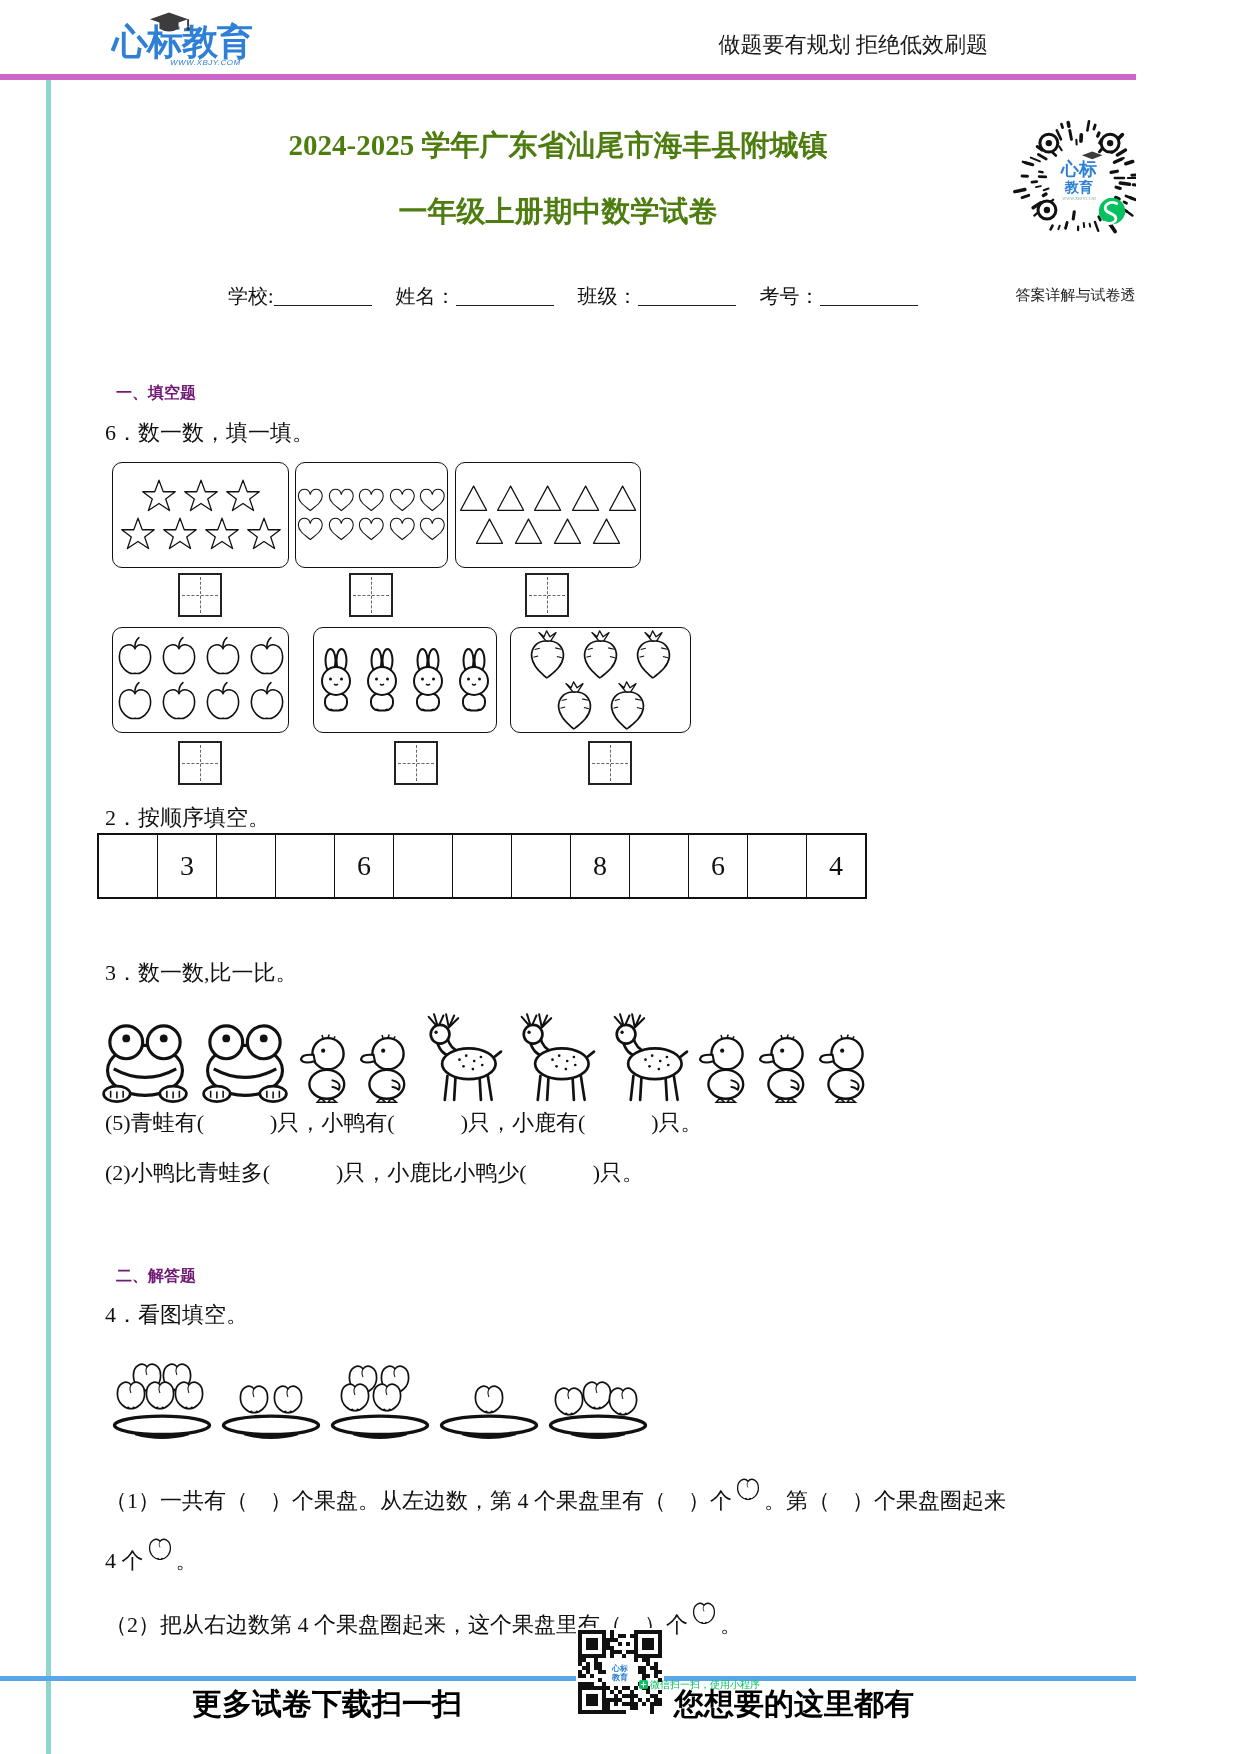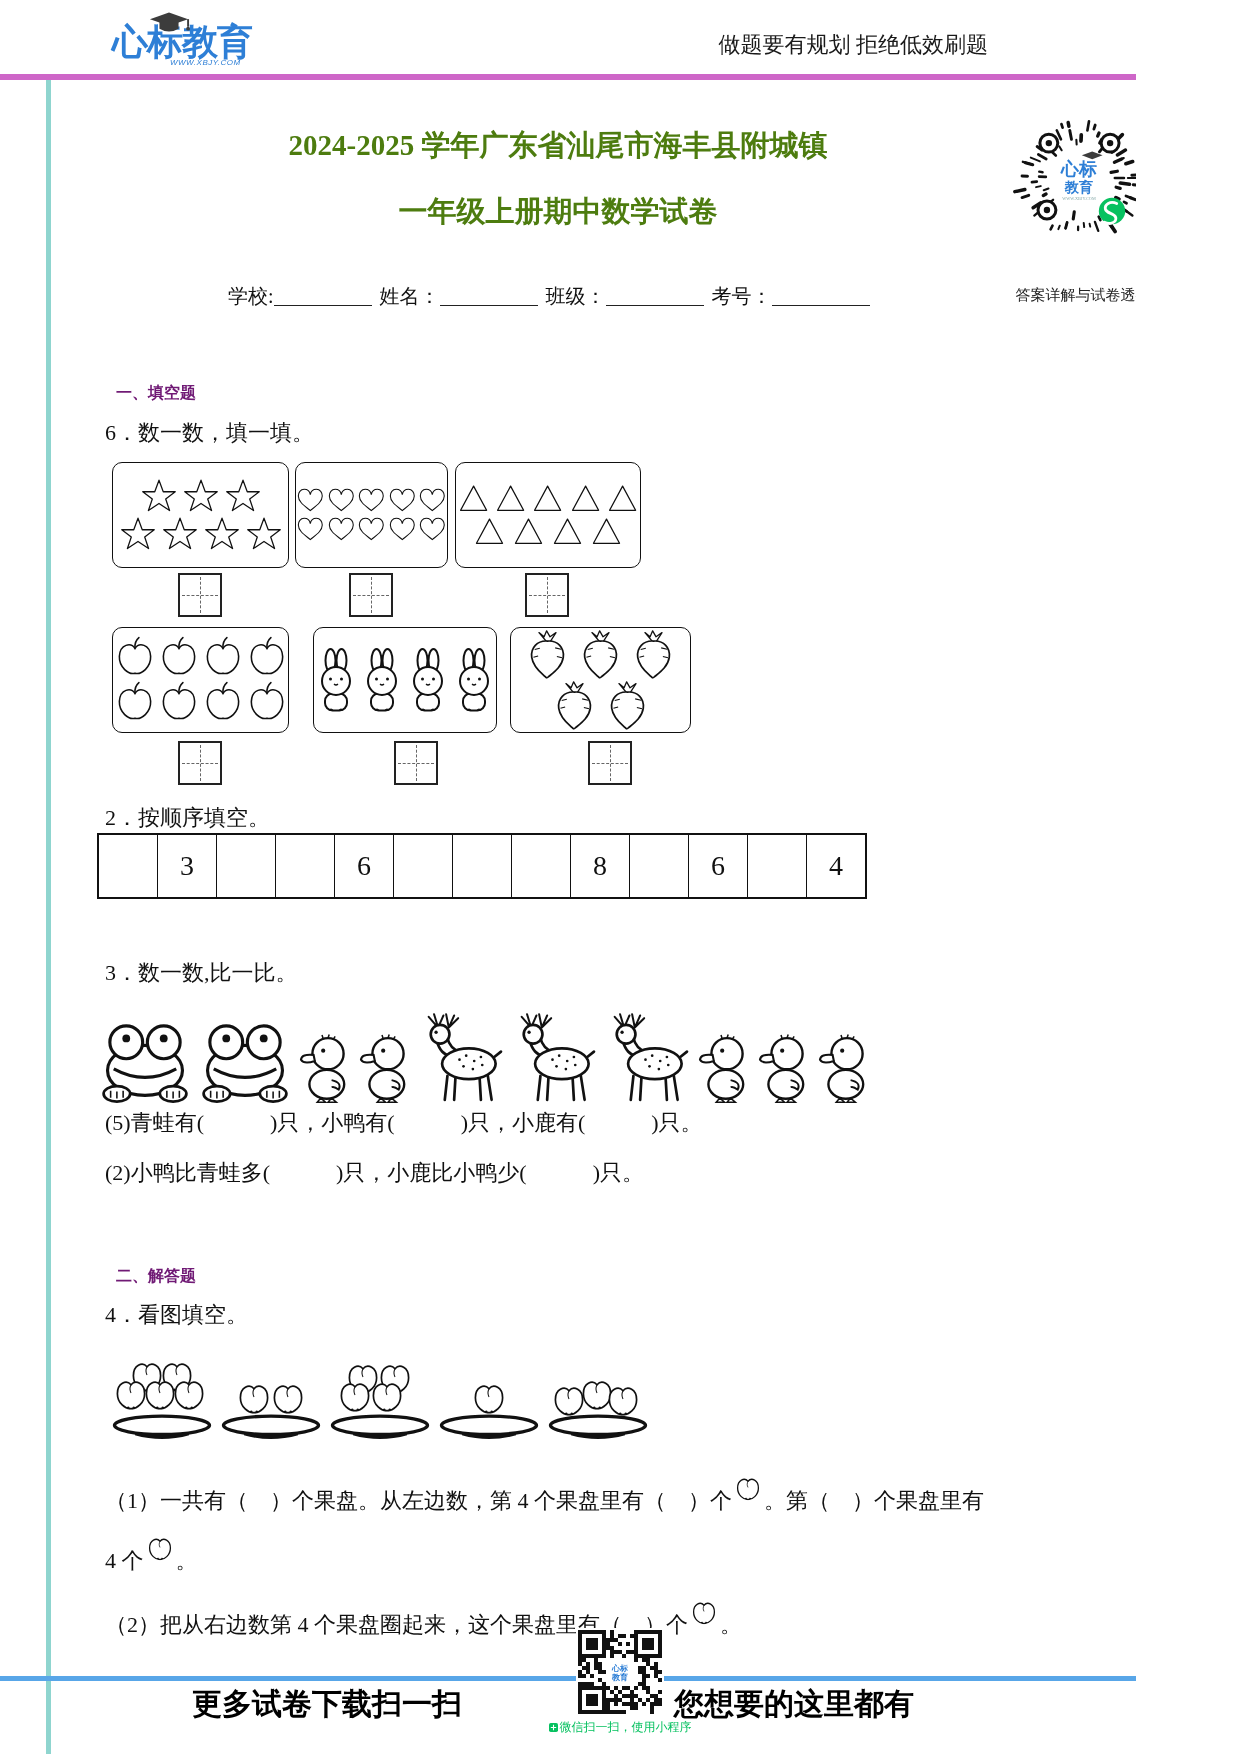--- a/index.html
+++ b/index.html
@@ -23,21 +23,21 @@
   .border-right{position:absolute;left:1193px;top:80px;width:5px;height:1674px;background:var(--accent-yellow);}
   
   .title1,.title2{position:absolute;left:48px;width:1020px;text-align:center;margin:0;
                   font-size:29px;font-weight:bold;color:#4d7c0f;}
   .title1{top:126px;} .title2{top:192px;}
   
   .qr-top{position:absolute;left:1013px;top:112px;width:132px;height:132px;}
   .qr-top-caption{position:absolute;left:998px;top:286px;width:170px;text-align:center;
                   font-size:15px;color:#222;white-space:nowrap;}
   
-  .info-line{position:absolute;left:228px;top:283px;display:flex;gap:8px;font-size:20px;}
+  .info-line{position:absolute;left:228px;top:283px;display:flex;gap:24px;font-size:20px;}
   .info-field{white-space:nowrap;}
   .blank{display:inline-block;width:98px;height:20px;border-bottom:1.6px solid #222;vertical-align:-3px;}
   
   .sec{position:absolute;left:108px;margin:8px;font-size:16px;font-weight:bold;
        font-family:"Liberation Sans","DejaVu Sans",sans-serif;color:#701a75;}
   .q{position:absolute;left:105px;margin:0;font-size:22px;white-space:nowrap;}
   
   .cbox{position:absolute;height:106px;border:1.7px solid #111;border-radius:10px;background:#fff;
         box-sizing:border-box;display:flex;flex-direction:column;justify-content:center;padding:3px 2px;}
   .srow{display:flex;justify-content:center;align-items:center;gap:6px;margin:1px 0;}
@@ -67,21 +67,21 @@
   .plate{position:relative;width:100px;height:90px;}
   .peach{position:absolute;width:34px;height:34px;}
   .plate-dish{position:absolute;left:0;bottom:2px;width:100px;height:26px;}
   .peach-inline{width:26px;height:26px;vertical-align:6px;margin:0 3px;}
   
   .rule-blue{position:absolute;left:0;top:1676px;width:1240px;height:5px;background:var(--accent-blue);}
   .f-text{position:absolute;top:1684px;margin:0;font-size:30px;font-weight:bold;
           font-family:"Liberation Sans","DejaVu Sans",sans-serif;color:#000;white-space:nowrap;}
   .f-left{right:674px;} .f-right{left:674px;}
   .fqr{position:absolute;left:576px;top:1628px;width:88px;height:88px;background:#fff;padding:2px;box-sizing:border-box;}
-  .fcap{position:absolute;left:480px;top:1719px;width:280px;text-align:center;font-size:12px;
+  .fcap{position:absolute;left:480px;top:1678px;width:280px;text-align:right;font-size:10px;
         color:var(--wechat-green);font-family:"Liberation Sans","DejaVu Sans",sans-serif;white-space:nowrap;}
   .fcap svg{width:9px;height:9px;vertical-align:-1px;margin-right:2px;}
   .defs-hidden{position:absolute;width:0;height:0;overflow:hidden;}
 </style>
 </head>
 <body>
 
 <svg class="defs-hidden" aria-hidden="true">
   <defs>
     <symbol id="sym-star" viewBox="0 0 100 100">
@@ -581,21 +581,21 @@
           <use href="#sym-peach"></use>
         </svg>
         <svg class="plate-dish">
           <use href="#sym-plate"></use>
         </svg>
       </div>
     </div>
 
   <p class="q" style="top:1476px"><span>（1）一共有（　）个果盘。从左边数，第 4 个果盘里有（　）个</span><svg class="peach-inline">
         <use href="#sym-peach"></use>
-      </svg><span>。第（　）个果盘里有</span></p>
+      </svg><span>。第（　）个果盘圈起来</span></p>
   <p class="q" style="top:1536px"><span>4 个</span><svg class="peach-inline">
         <use href="#sym-peach"></use>
       </svg><span>。</span></p>
   <p class="q" style="top:1600px"><span>（2）把从右边数第 4 个果盘圈起来，这个果盘里有（　）个</span><svg class="peach-inline">
         <use href="#sym-peach"></use>
       </svg><span>。</span></p>
 
   <div class="rule-blue"></div>
   <p class="f-text f-right">您想要的这里都有</p>
   <p class="f-text f-left">更多试卷下载扫一扫</p>

